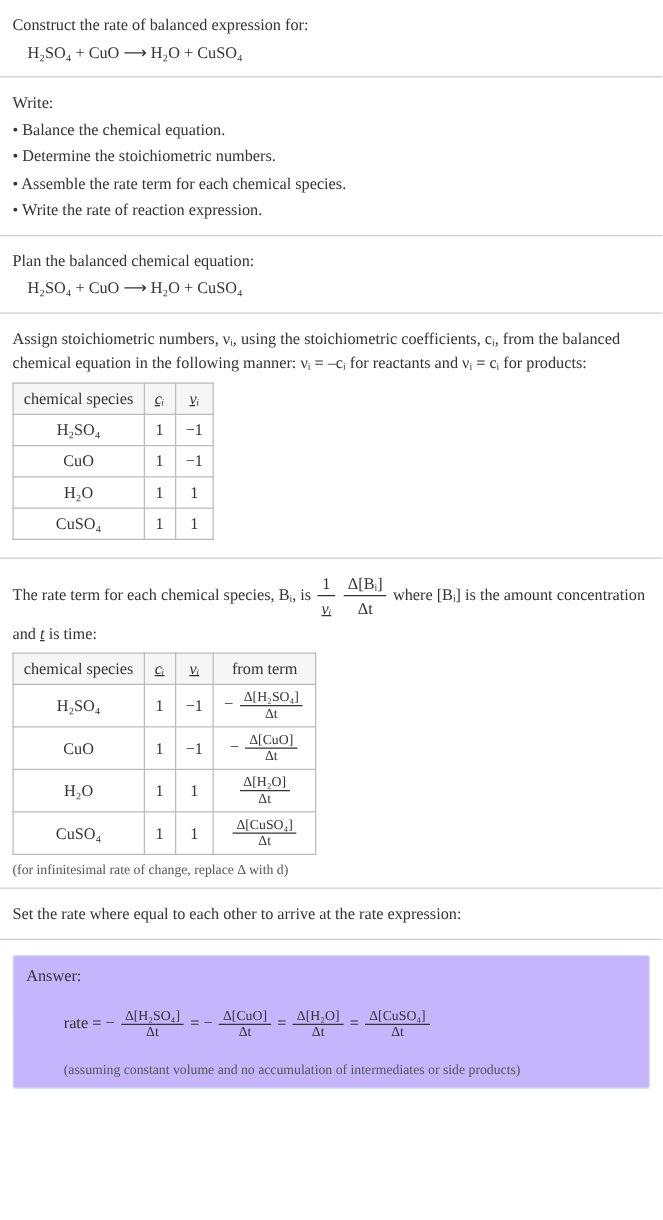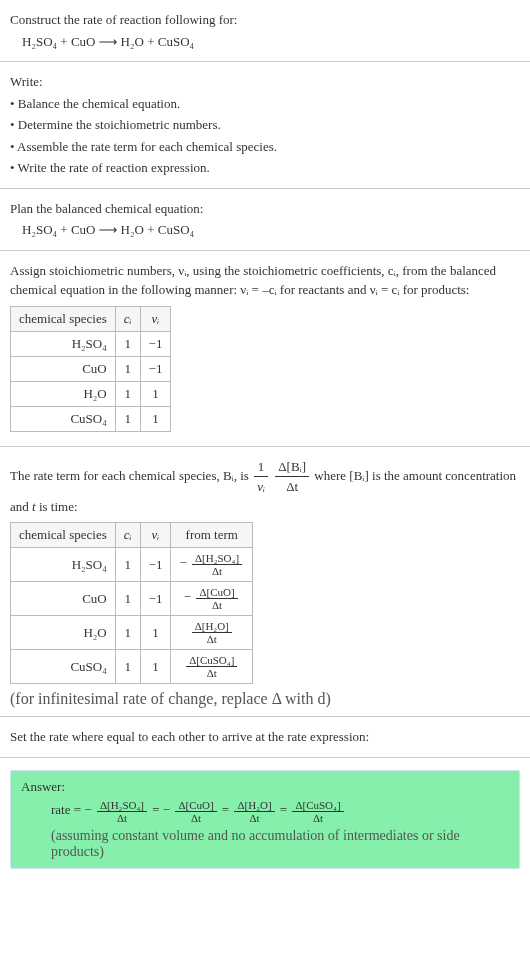--- a/index.html
+++ b/index.html
@@ -18,52 +18,52 @@
   .section.answer-section { border-bottom: none; }
   .line { margin: 2px 0; line-height: 1.5; }
   .formula { white-space: nowrap; margin-left: 12px; }
   table {
     border-collapse: collapse;
     margin: 6px 0;
   }
   th, td {
     border: 1px solid #bbb;
     padding: 4px 8px;
-    text-align: right;
+    text-align: center;
     font-weight: normal;
     font-size: 13px;
   }
   th { background: #f6f6f6; }
   td.center, th.center { text-align: center; }
-  .italic { font-style: italic; }
+  .italic { font-style: italic; text-decoration: underline; }
   .frac {
     display: inline-block;
     text-align: center;
     vertical-align: middle;
     margin: 0 2px;
   }
   .frac .num { display: block; padding: 0 3px; }
   .frac .den { display: block; border-top: 1px solid #333; padding: 0 3px; }
-  .small-note { font-size: 16px; color: #555; margin-top: 2px; }
+  .small-note { font-size: 11px; color: #555; margin-top: 2px; }
   .answer-box {
-    background: #86efac;
+    background: #c4b5fd;
     border: 1px solid #cde4ea;
     padding: 8px 10px;
     margin-top: 4px;
     border-radius: 2px;
   }
   .answer-box .label { margin-bottom: 4px; }
-  .answer-box .rate-line { padding-left: 30px; margin: 4px 0; }
-  .answer-box .assume { font-size: 14px; color: #555; padding-left: 30px; }
+  .answer-box .rate-line { padding-left: 30px; margin: 18px 0; }
+  .answer-box .assume { font-size: 11px; color: #555; padding-left: 30px; }
 </style>
 </head>
 <body>
 
 <div class="section">
-  <div class="line">Construct the rate of reaction following for:</div>
+  <div class="line">Construct the rate of balanced expression for:</div>
   <div class="line formula">H₂SO₄ + CuO ⟶ H₂O + CuSO₄</div>
 </div>
 
 <div class="section">
   <div class="line">Write:</div>
   <div class="line">• Balance the chemical equation.</div>
   <div class="line">• Determine the stoichiometric numbers.</div>
   <div class="line">• Assemble the rate term for each chemical species.</div>
   <div class="line">• Write the rate of reaction expression.</div>
 </div>

